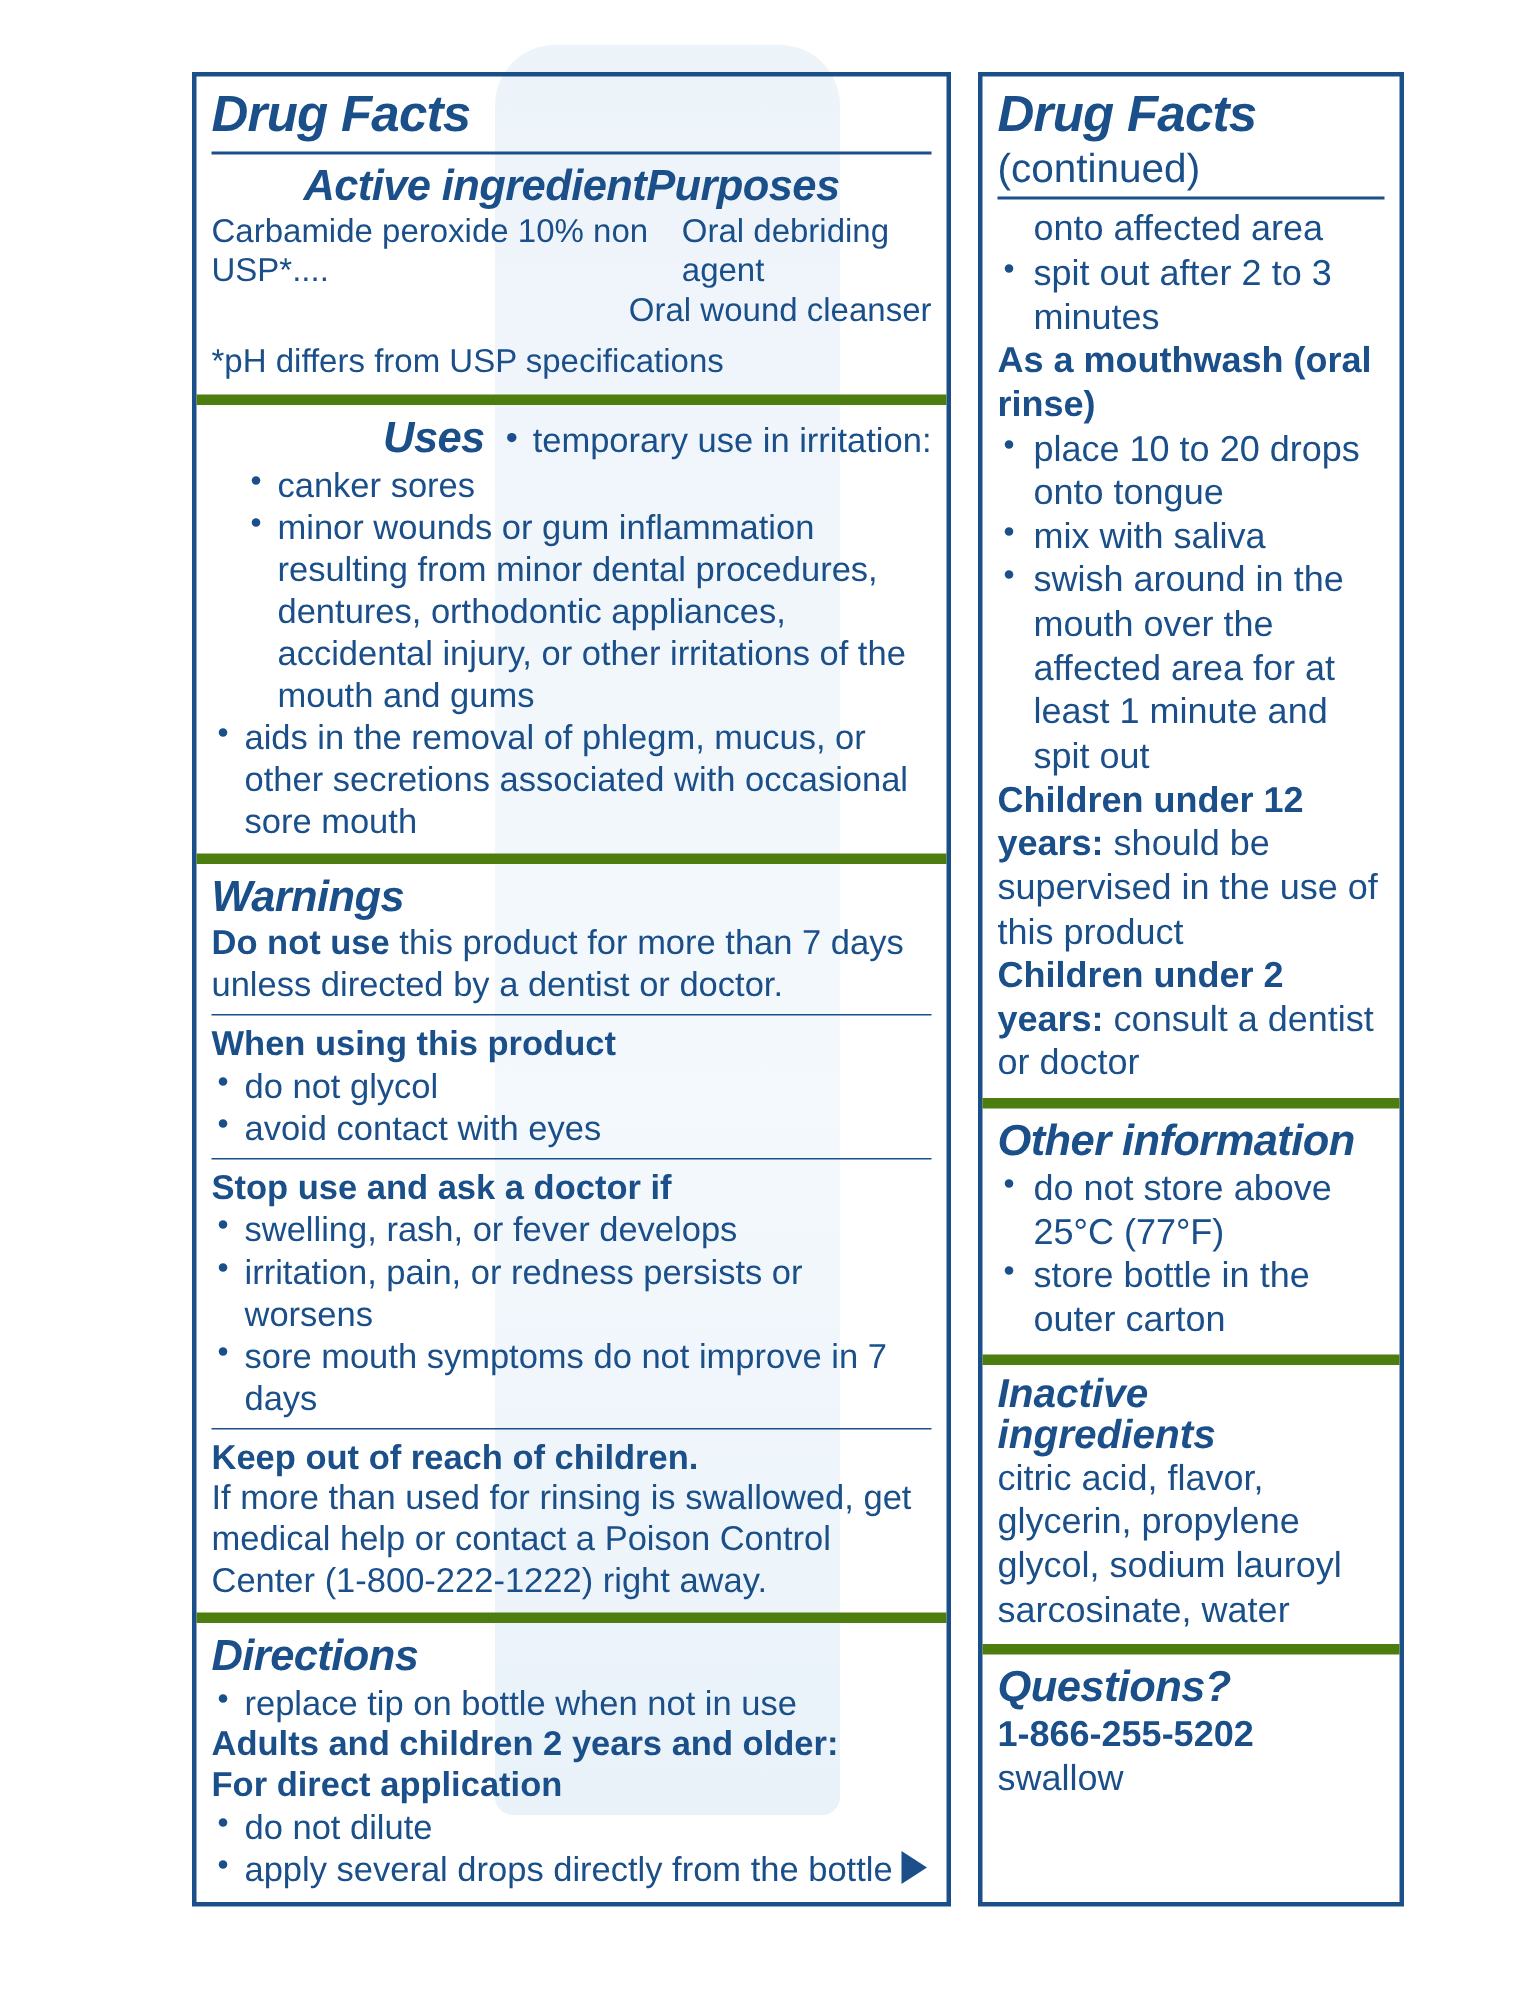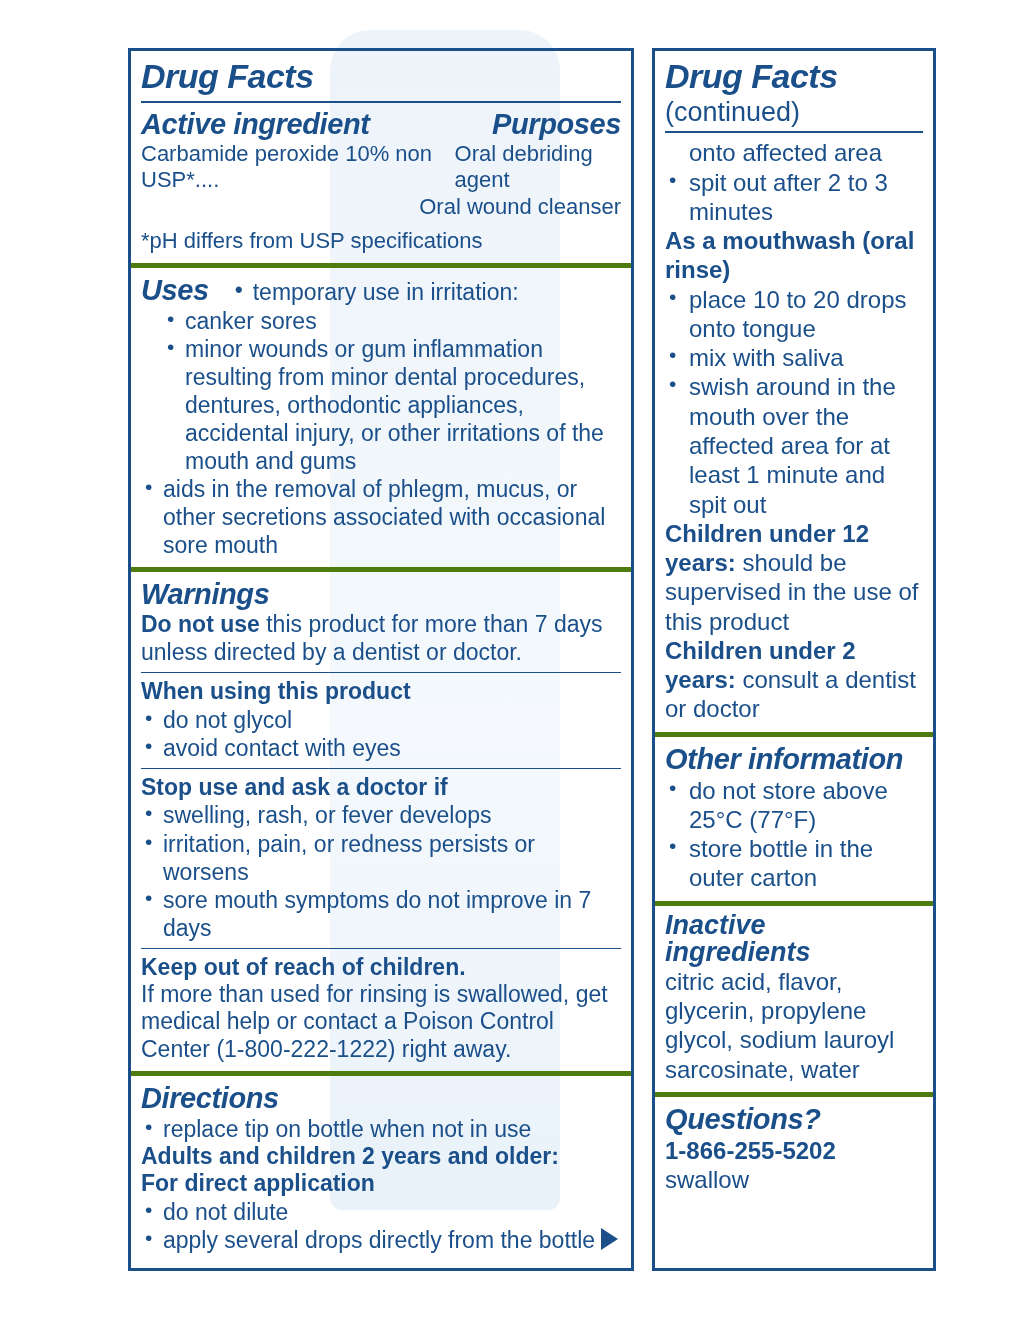--- a/index.html
+++ b/index.html
@@ -47,21 +47,21 @@
     width: 506px;
     flex: none;
   }
   .col-right {
     width: 284px;
     flex: none;
   }
 
   .section {
     padding: 6px 10px 8px 10px;
-    border-bottom: 5px solid #4d7c0f;
+    border-bottom: 7px solid #4d7c0f;
   }
   .section:last-child { border-bottom: none; }
 
   .rule {
     border-top: 2px solid #1a4f8a;
     margin: 5px 0 5px 0;
   }
   .rule-thin {
     border-top: 1.5px solid #1a4f8a;
     margin: 6px 0 5px 0;
@@ -100,21 +100,21 @@
     margin: 0;
     font-size: 23px;
     line-height: 1.2;
   }
   .p-r {
     font-size: 24px;
     line-height: 1.22;
   }
   .row-ai {
     display: flex;
-    justify-content: space-between;
+    justify-content: center;
     align-items: baseline;
   }
   .ai-line {
     font-size: 22px;
     line-height: 1.2;
   }
   .right-align {
     text-align: right;
   }
   ul {
@@ -145,21 +145,22 @@
   ul.r li {
     font-size: 24px;
     line-height: 1.22;
     padding-left: 24px;
   }
   ul.r li::before { left: 4px; }
 
   .uses-head {
     display: flex;
     align-items: baseline;
-    gap: 24px;
+    gap: 12px;
+    justify-content: flex-end;
   }
   .uses-head .lead {
     font-size: 23px;
     position: relative;
     padding-left: 20px;
   }
   .uses-head .lead::before {
     content: "\2022";
     position: absolute;
     left: 2px;

